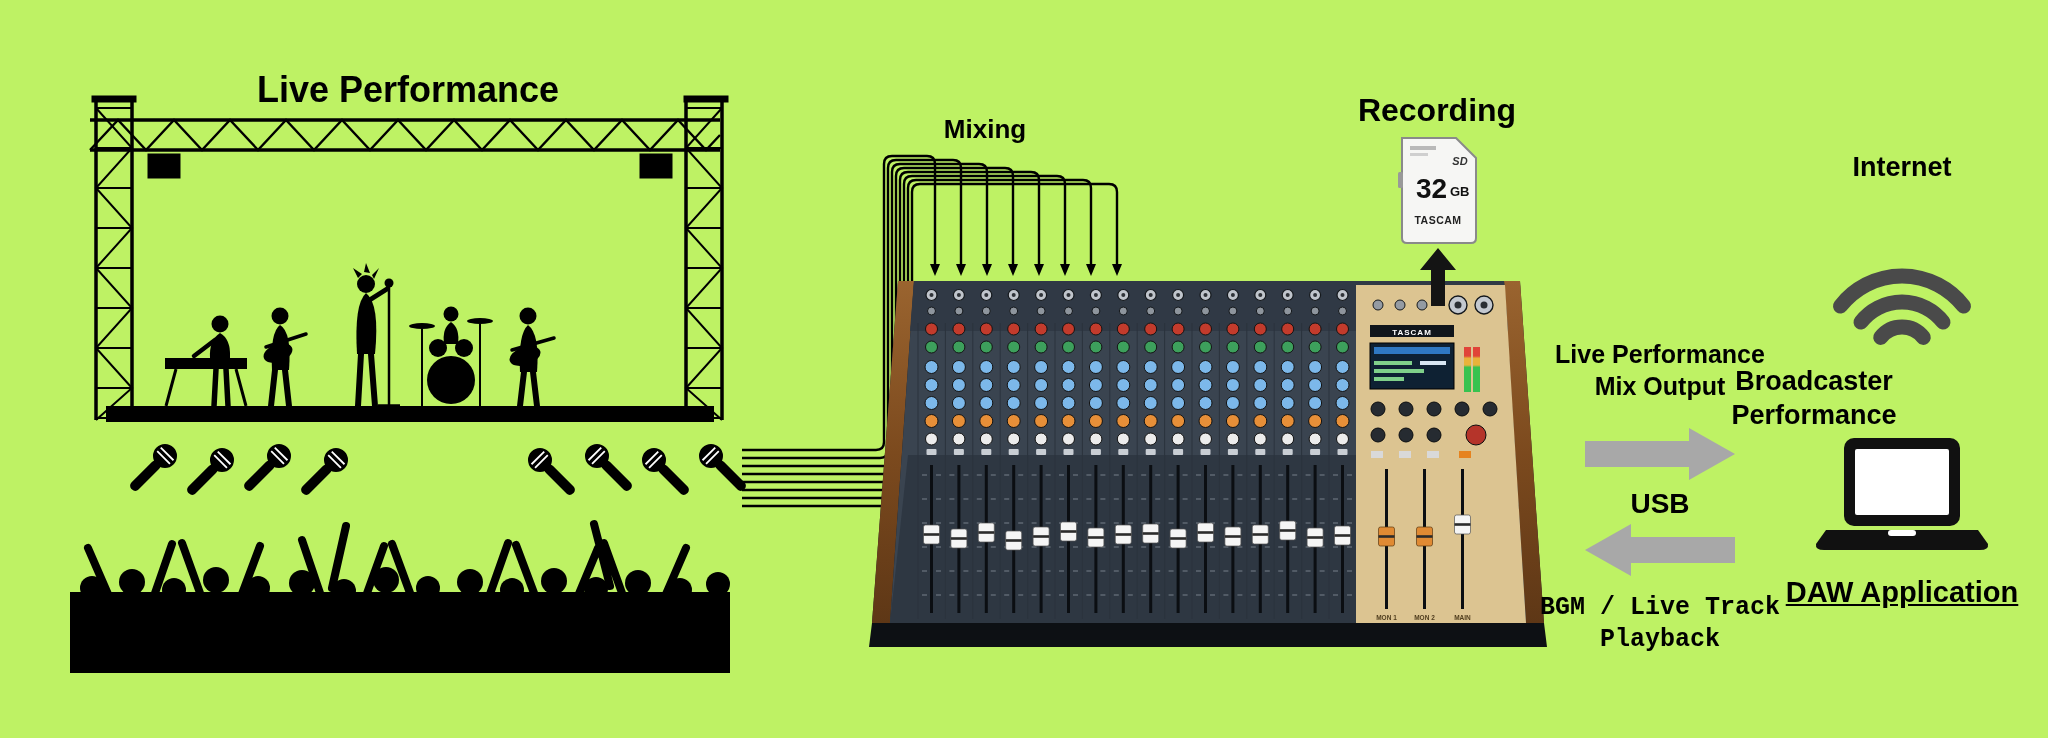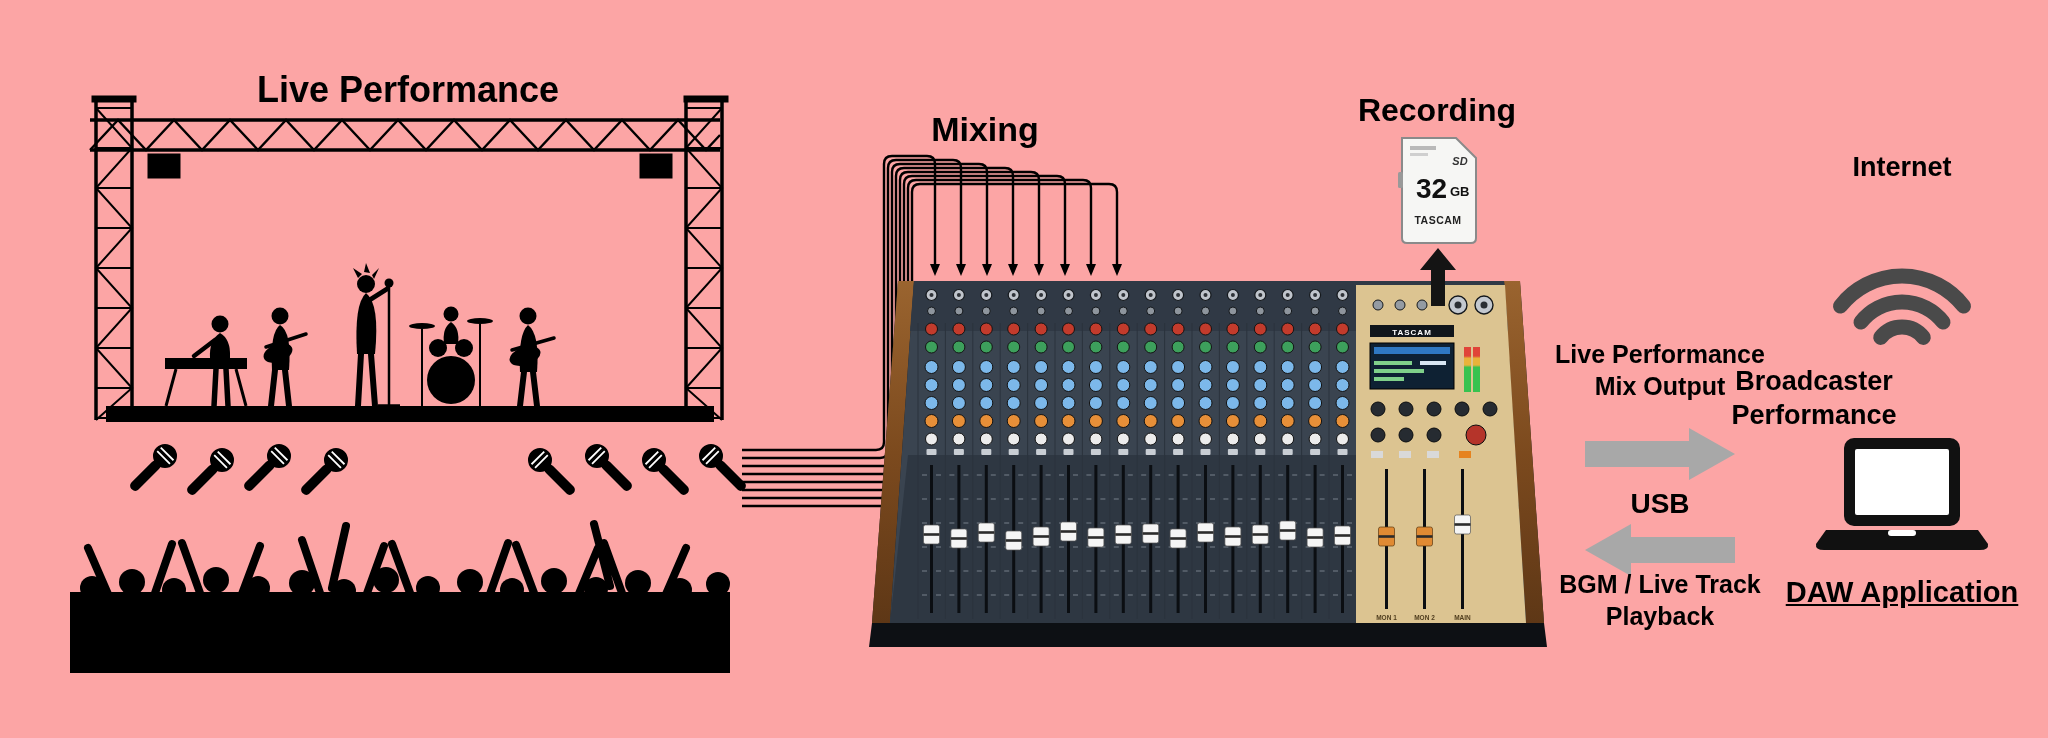--- a/index.html
+++ b/index.html
@@ -1,23 +1,23 @@
 <!DOCTYPE html>
 <html><head>
 <meta charset="utf-8">
 <style>
   html,body{margin:0;padding:0;background:#fff;}
   .canvas{
-    position:relative;width:2048px;height:738px;background:#fca5a5;overflow:hidden;
+    position:relative;width:2048px;height:738px;background:#bef264;overflow:hidden;
     font-family:"Liberation Sans",sans-serif;color:#000;
   }
   .abs{position:absolute;}
   .lbl{font-weight:700;text-align:center;color:#000;}
   .t36{font-size:36px;line-height:40px;}
-  .t34{font-size:34px;line-height:38px;}
+  .t34{font-size:26px;line-height:38px;}
   .t32{font-size:32px;line-height:36px;}
   .t30{font-size:28px;line-height:34px;}
   .t29{font-size:29px;line-height:33px;}
   .t27{font-size:27px;line-height:34px;}
   .t25{font-size:25px;line-height:32px;}
   svg{display:block;}
 </style>
 </head>
 <body>
 
@@ -314,21 +314,21 @@
   <svg class="abs" style="left:1585px;top:428px;" width="150" height="52" viewBox="0 0 150 52">
     <polygon points="0,13 104,13 104,0 150,26 104,52 104,39 0,39" fill="#a8a8a8"></polygon>
   </svg>
 
   <div class="abs lbl t30" style="left:1585px;top:487px;width:150px;">USB</div>
 
   <svg class="abs" style="left:1585px;top:524px;" width="150" height="52" viewBox="0 0 150 52">
     <polygon points="150,13 46,13 46,0 0,26 46,52 46,39 150,39" fill="#a8a8a8"></polygon>
   </svg>
 
-  <div class="abs lbl t25" style="left:1530px;top:568px;width:260px;">
+  <div class="abs lbl t25" style="left:1530px;top:592px;width:260px;font-family:Liberation Mono, monospace;">
     <div>BGM / Live Track</div>
     <div>Playback</div>
   </div>
 
   <div class="abs lbl t27" style="left:1782px;top:150px;width:240px;">
     <div>Internet</div>
   </div>
 
   <svg class="abs" style="left:1812px;top:256px;" width="180" height="100" viewBox="0 0 180 100">
     <g fill="none" stroke-linecap="round" stroke-width="15">

